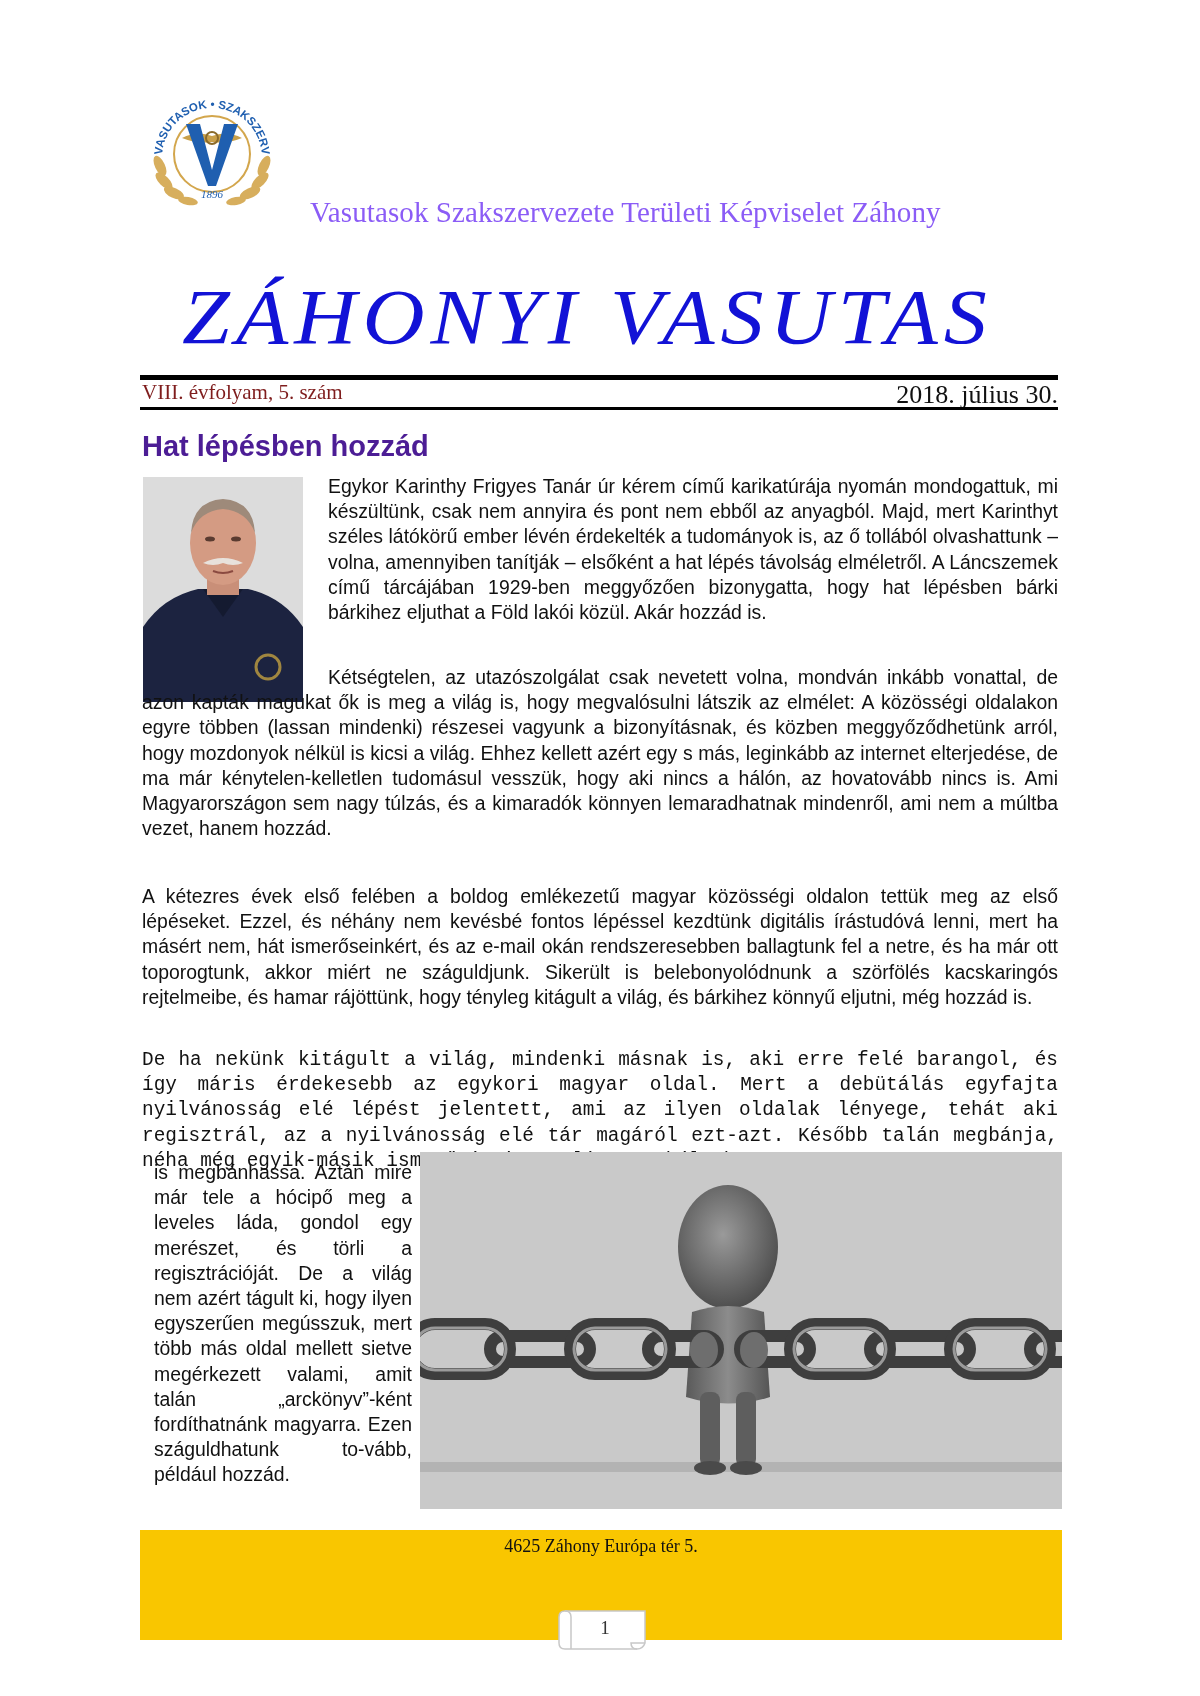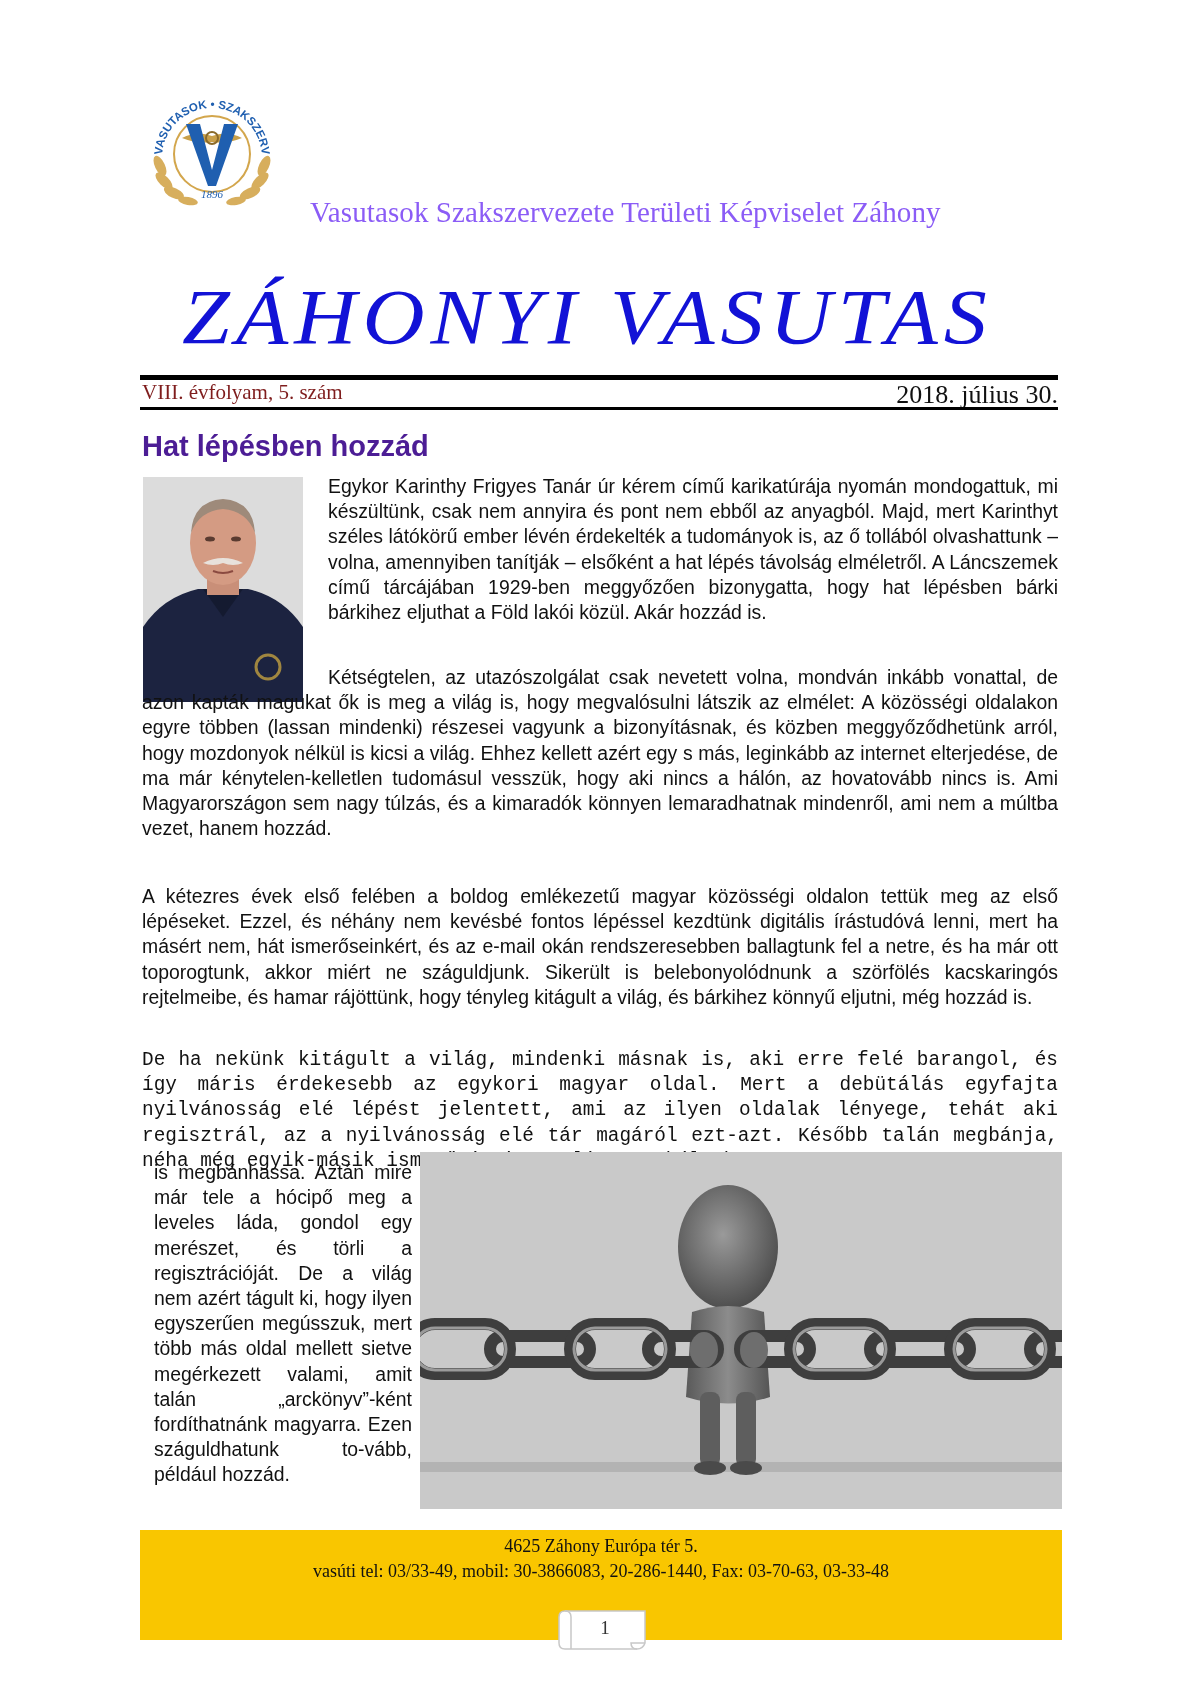--- a/index.html
+++ b/index.html
@@ -148,21 +148,20 @@
       <rect x="534" y="176" width="92" height="42" rx="21"></rect>
     </g>
 
     <ellipse cx="284" cy="198" rx="14" ry="18" fill="#6e6e6e"></ellipse>
     <ellipse cx="334" cy="198" rx="14" ry="18" fill="#6e6e6e"></ellipse>
   </svg>
 </div>
 
 <div class="footer">
   <div>4625 Záhony Európa tér 5.</div>
-  <div>vasúti tel: 03/33-49, mobil: 30-3866083, 20-286-1440, Fax: 03-70-63, 03-33-48</div>
 </div>
 
 <div class="page-badge">
   <svg width="100" height="52" viewBox="0 0 100 52">
     <path d="M10 8 L90 8 L90 40 Q88 46 82 46 L10 46 Q4 46 4 40 L4 14 Q4 8 10 8 Z" fill="#ffffff" stroke="#c8c8c8" stroke-width="1.5"></path>
     <path d="M10 8 Q16 8 16 14 L16 46" fill="none" stroke="#c8c8c8" stroke-width="1.5"></path>
     <path d="M82 46 Q76 46 76 40 L90 40" fill="none" stroke="#c8c8c8" stroke-width="1.5"></path>
   </svg>
   <div class="page-num">1</div>
 </div>

